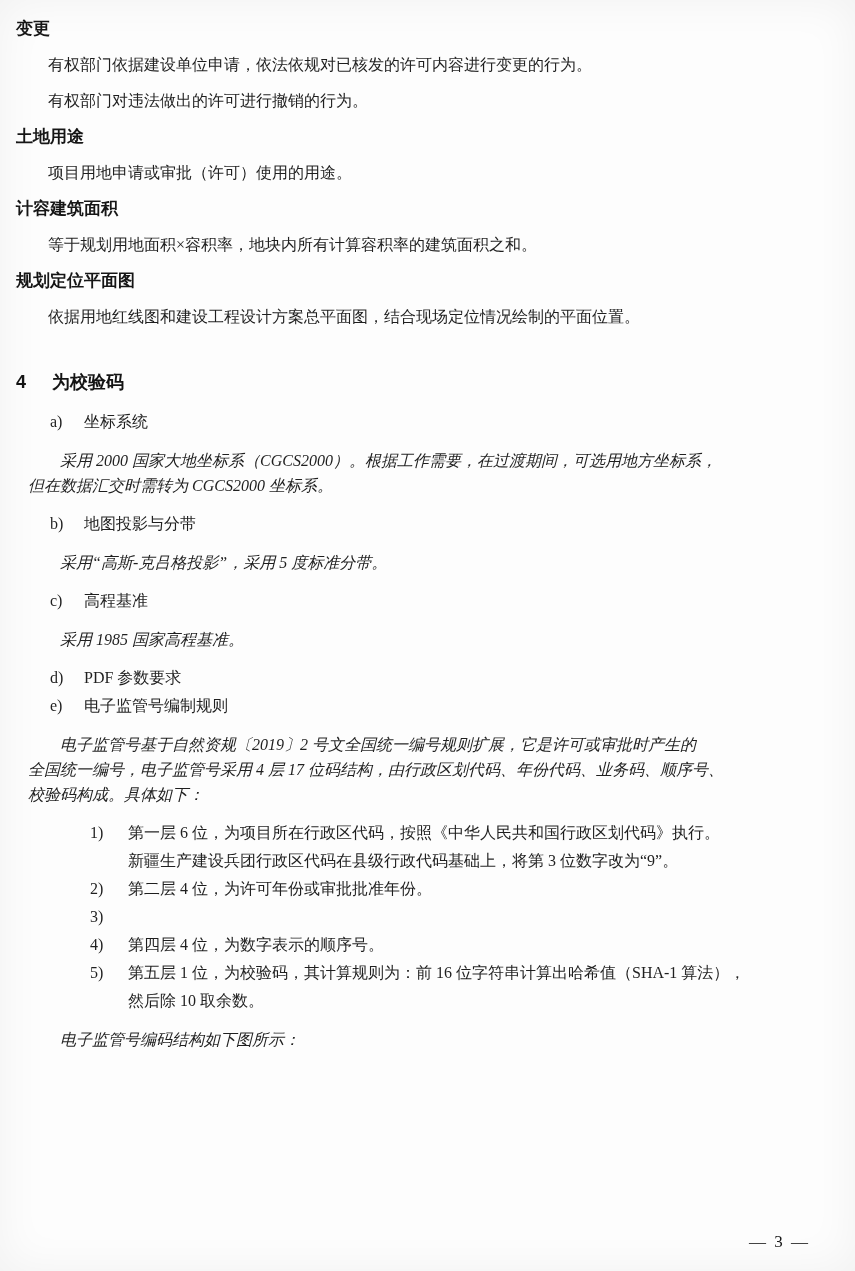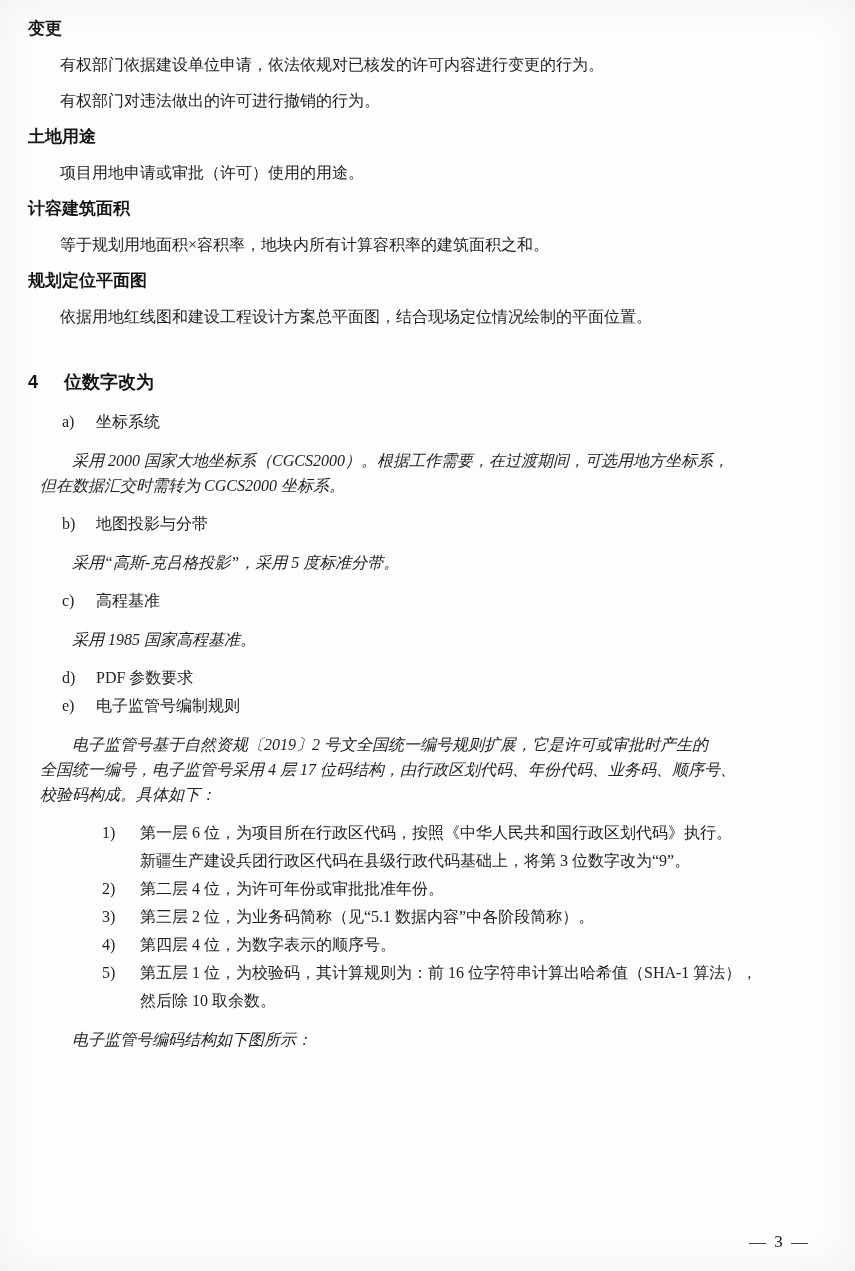--- a/index.html
+++ b/index.html
@@ -6,21 +6,21 @@
   .page {
     position: relative;
     width: 855px;
     height: 1271px;
     background: #fdfdfd;
     box-shadow: inset 0 0 45px rgba(0,0,0,0.05);
     color: #1f1f1f;
     font-family: "Liberation Serif", "DejaVu Serif", serif;
     font-size: 16px;
     box-sizing: border-box;
-    padding: 16px 25px 0 28px;
+    padding: 16px 25px 0 16px;
     overflow: hidden;
   }
   
   .term {
     font-family: "Liberation Sans", "DejaVu Sans", sans-serif;
     font-weight: bold;
     font-size: 17px;
     line-height: 26px;
     color: #161616;
     margin: 0 0 10px 0;
@@ -89,21 +89,21 @@
     <h3 class="term">计容建筑面积</h3>
     <p class="def-text">等于规划用地面积×容积率，地块内所有计算容积率的建筑面积之和。</p>
 
     <h3 class="term">规划定位平面图</h3>
     <p class="def-text">依据用地红线图和建设工程设计方案总平面图，结合现场定位情况绘制的平面位置。</p>
   </section>
 
   <section>
     <h2 class="sec-heading">
       <span class="sec-num">4</span>
-      <span class="sec-title">位数字改为</span>
+      <span class="sec-title">为校验码</span>
     </h2>
 
     <div class="letter-line">
       <span class="letter-label">a)</span>
       <span class="letter-title">坐标系统</span>
     </div>
     <p class="s4-para">采用 2000 国家大地坐标系（CGCS2000）。根据工作需要，在过渡期间，可选用地方坐标系，
 但在数据汇交时需转为 CGCS2000 坐标系。</p>
 
     <div class="letter-line">
@@ -136,21 +136,20 @@
         <span class="num-label">1)</span>
         <span class="num-text">第一层 6 位，为项目所在行政区代码，按照《中华人民共和国行政区划代码》执行。
 新疆生产建设兵团行政区代码在县级行政代码基础上，将第 3 位数字改为“9”。</span>
       </div>
       <div class="num-item">
         <span class="num-label">2)</span>
         <span class="num-text">第二层 4 位，为许可年份或审批批准年份。</span>
       </div>
       <div class="num-item">
         <span class="num-label">3)</span>
-        <span class="num-text">第三层 2 位，为业务码简称（见“5.1 数据内容”中各阶段简称）。</span>
       </div>
       <div class="num-item">
         <span class="num-label">4)</span>
         <span class="num-text">第四层 4 位，为数字表示的顺序号。</span>
       </div>
       <div class="num-item">
         <span class="num-label">5)</span>
         <span class="num-text">第五层 1 位，为校验码，其计算规则为：前 16 位字符串计算出哈希值（SHA-1 算法），
 然后除 10 取余数。</span>
       </div>

